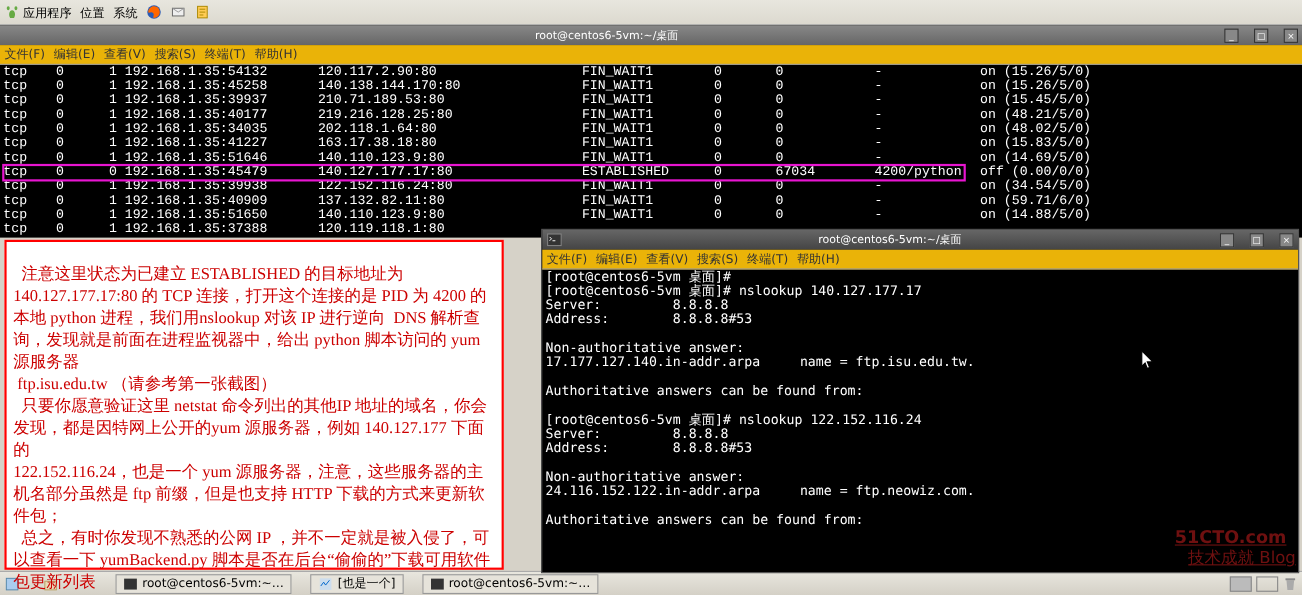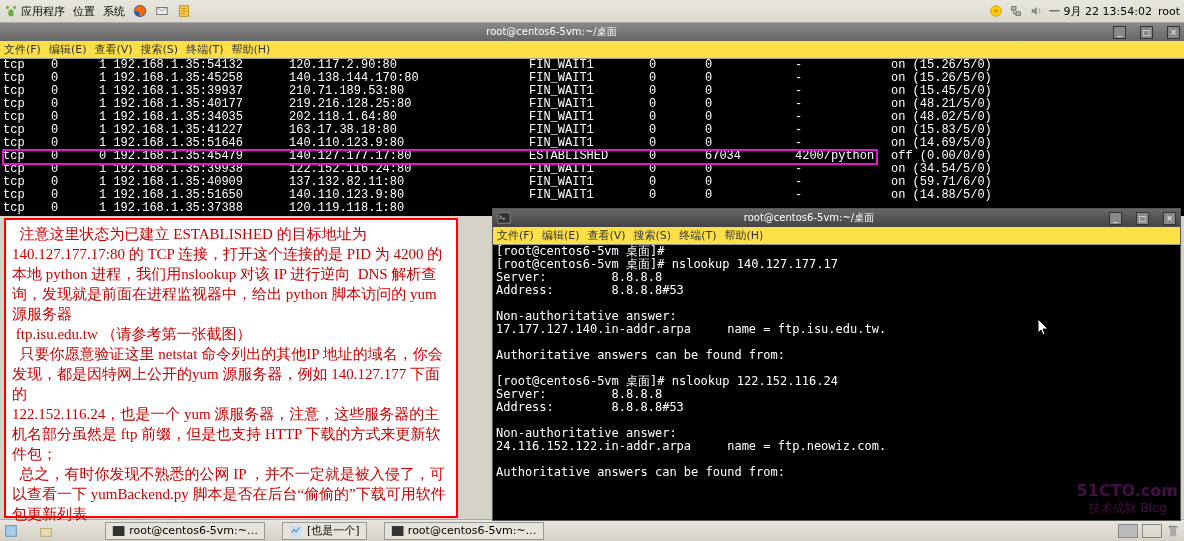--- a/index.html
+++ b/index.html
@@ -7,44 +7,44 @@
 .topbar { height:23px; background:linear-gradient(#e8e6de,#dcd9cf); border-bottom:1px solid #aaa; display:flex; align-items:center; padding:0 4px; font-size:11px; }
 .topbar .left { display:flex; align-items:center; gap:8px; }
 .topbar .left .item { display:flex; align-items:center; gap:3px; cursor:pointer; }
 .topbar .right { margin-left:auto; display:flex; align-items:center; gap:6px; }
 .ico { width:14px; height:14px; display:inline-block; }
 
 .term { position:absolute; background:#000; border:1px solid #555; }
 .term .titlebar { height:18px; background:linear-gradient(#666,#444); color:#fff; font-size:10px; display:flex; align-items:center; padding:0 4px;gap:12px; }
 .term .titlebar .ttl { flex:1; text-align:center; }
 .term .titlebar .winbtn { width:13px; height:13px; background:#888; border:1px solid #333; margin-left:2px; font-size:8px; line-height:11px; text-align:center; cursor:pointer; }
-.term .menubar { height:18px; background:#fde047; border-bottom:1px solid #999; display:flex; align-items:center; padding:0 4px; gap:8px; font-size:11px; color:#333; }
+.term .menubar { height:18px; background:#eab308; border-bottom:1px solid #999; display:flex; align-items:center; padding:0 4px; gap:8px; font-size:11px; color:#333; }
 .term .menubar span { cursor:pointer; }
 .term .content { font-family:"DejaVu Sans Mono",monospace; font-size:12px; line-height:13px; color:#fff; padding:0 3px; white-space:pre; overflow:hidden; }
 
 #term1 { left:0; top:23px; width:1184px; height:193px; border:none; }
 #term1 .titlebar { background:linear-gradient(#888,#666); }
 #term2 { left:492px; top:208px; width:689px; height:313px; z-index:3; }
 
 .netrow { display:flex;font-family:Liberation Mono, monospace; }
 .netrow span { display:inline-block; }
 .c0{width:48px} .c1{width:48px} .c2{width:190px} .c3{width:240px} .c4{width:120px} .c5{width:56px} .c6{width:90px} .c7{width:96px} .c8{width:120px}
 
 .hl-row { position:absolute; border:2px solid #e815d0; pointer-events:none; z-index:2; }
 #hl1 { left:2px; top:149px; width:876px; height:16px; }
 #hl2 { left:636px; top:252px; width:178px; height:16px; }
 #hl3 { left:492px; top:350px; width:386px; height:18px; }
 
-.note { position:absolute; left:4px; top:218px; width:454px; height:300px; background:#fff; border:2px solid #ff0000; color:#cc0000; font-family:"WenQuanYi Micro Hei",serif; font-size:15px; line-height:20px; padding:4px 6px; z-index:4; }
+.note { position:absolute; left:4px; top:218px; width:454px; height:300px; background:#fff; border:2px solid #ff0000; color:#cc0000; font-family:"WenQuanYi Micro Hei",serif; font-size:15px; line-height:20px; padding:20px 6px; z-index:4; }
 
 .taskbar { position:absolute; left:0; bottom:0; width:1184px; height:22px; background:linear-gradient(#e8e6de,#d4d0c6); border-top:1px solid #aaa; display:flex; align-items:center; padding:0 4px; font-size:11px; gap:17px; }
 .taskbar .btn { height:18px; padding:0 6px; border:1px solid #999; background:#e6e3da; display:flex; align-items:center; gap:4px; cursor:pointer; max-width:160px; overflow:hidden; white-space:nowrap; }
 
-.watermark { position:absolute; right:6px; bottom:24px; color:#701a75; font-size:16px; opacity:.6; font-weight:bold; z-index:5; text-shadow:0 0 3px #000; }
-.watermark small { display:block; font-size:12px; font-weight:normal;margin-left:12px; }
+.watermark { position:absolute; right:6px; bottom:24px; color:#b91c1c; font-size:16px; opacity:.6; font-weight:bold; z-index:5; text-shadow:0 0 3px #000;text-decoration:underline; }
+.watermark small { display:block; font-size:15px; font-weight:normal;margin-left:12px; }
 
 .cursor { position:absolute; left:1038px; top:319px; width:12px; height:18px; z-index:10; }
 </style>
 </head>
 <body>
 
 <div class="topbar">
   <div class="left">
     <span class="item">
         <svg class="ico" viewBox="0 0 16 16">
@@ -59,37 +59,20 @@
         <path fill="#f60" d="M2 8c0-4 4-6 6-6 4 0 6 3 6 6 0 4-3 6-6 6-2 0 1-3-1-5-2-2-5 1-5-1z"></path>
       </svg>
     <svg class="ico" viewBox="0 0 16 16">
         <rect x="2" y="4" width="12" height="8" fill="#eee" stroke="#666"></rect>
         <path d="M2 4l6 4 6-4" stroke="#999" fill="none"></path>
       </svg>
     <svg class="ico" viewBox="0 0 16 16">
         <rect x="3" y="2" width="10" height="12" fill="#fc5" stroke="#a80"></rect>
         <path d="M5 5h6M5 8h6M5 11h4" stroke="#a80"></path>
       </svg>
-  </div>
-  <div class="right">
-    <svg class="ico" viewBox="0 0 16 16">
-        <circle cx="8" cy="8" r="6" fill="#fc0" stroke="#c90"></circle>
-        <circle cx="8" cy="8" r="2" fill="#c90"></circle>
-      </svg>
-    <svg class="ico" viewBox="0 0 16 16">
-        <rect x="3" y="3" width="5" height="4" fill="#bbb" stroke="#666"></rect>
-        <rect x="8" y="9" width="5" height="4" fill="#bbb" stroke="#666"></rect>
-        <path d="M5 7v4h3" stroke="#666" fill="none"></path>
-      </svg>
-    <svg class="ico" viewBox="0 0 16 16">
-        <path fill="#888" d="M3 6h3l3-3v10l-3-3H3z"></path>
-        <path d="M11 5c2 2 2 4 0 6" stroke="#888" fill="none"></path>
-      </svg>
-    <span>一  9月 22 13:54:02</span>
-    <span>root</span>
   </div>
 </div>
 
 <div id="term1" class="term">
   <div class="titlebar">
     <span class="ttl">root@centos6-5vm:~/桌面</span>
     <span class="winbtn">_</span>
     <span class="winbtn">□</span>
     <span class="winbtn">×</span>
   </div>

